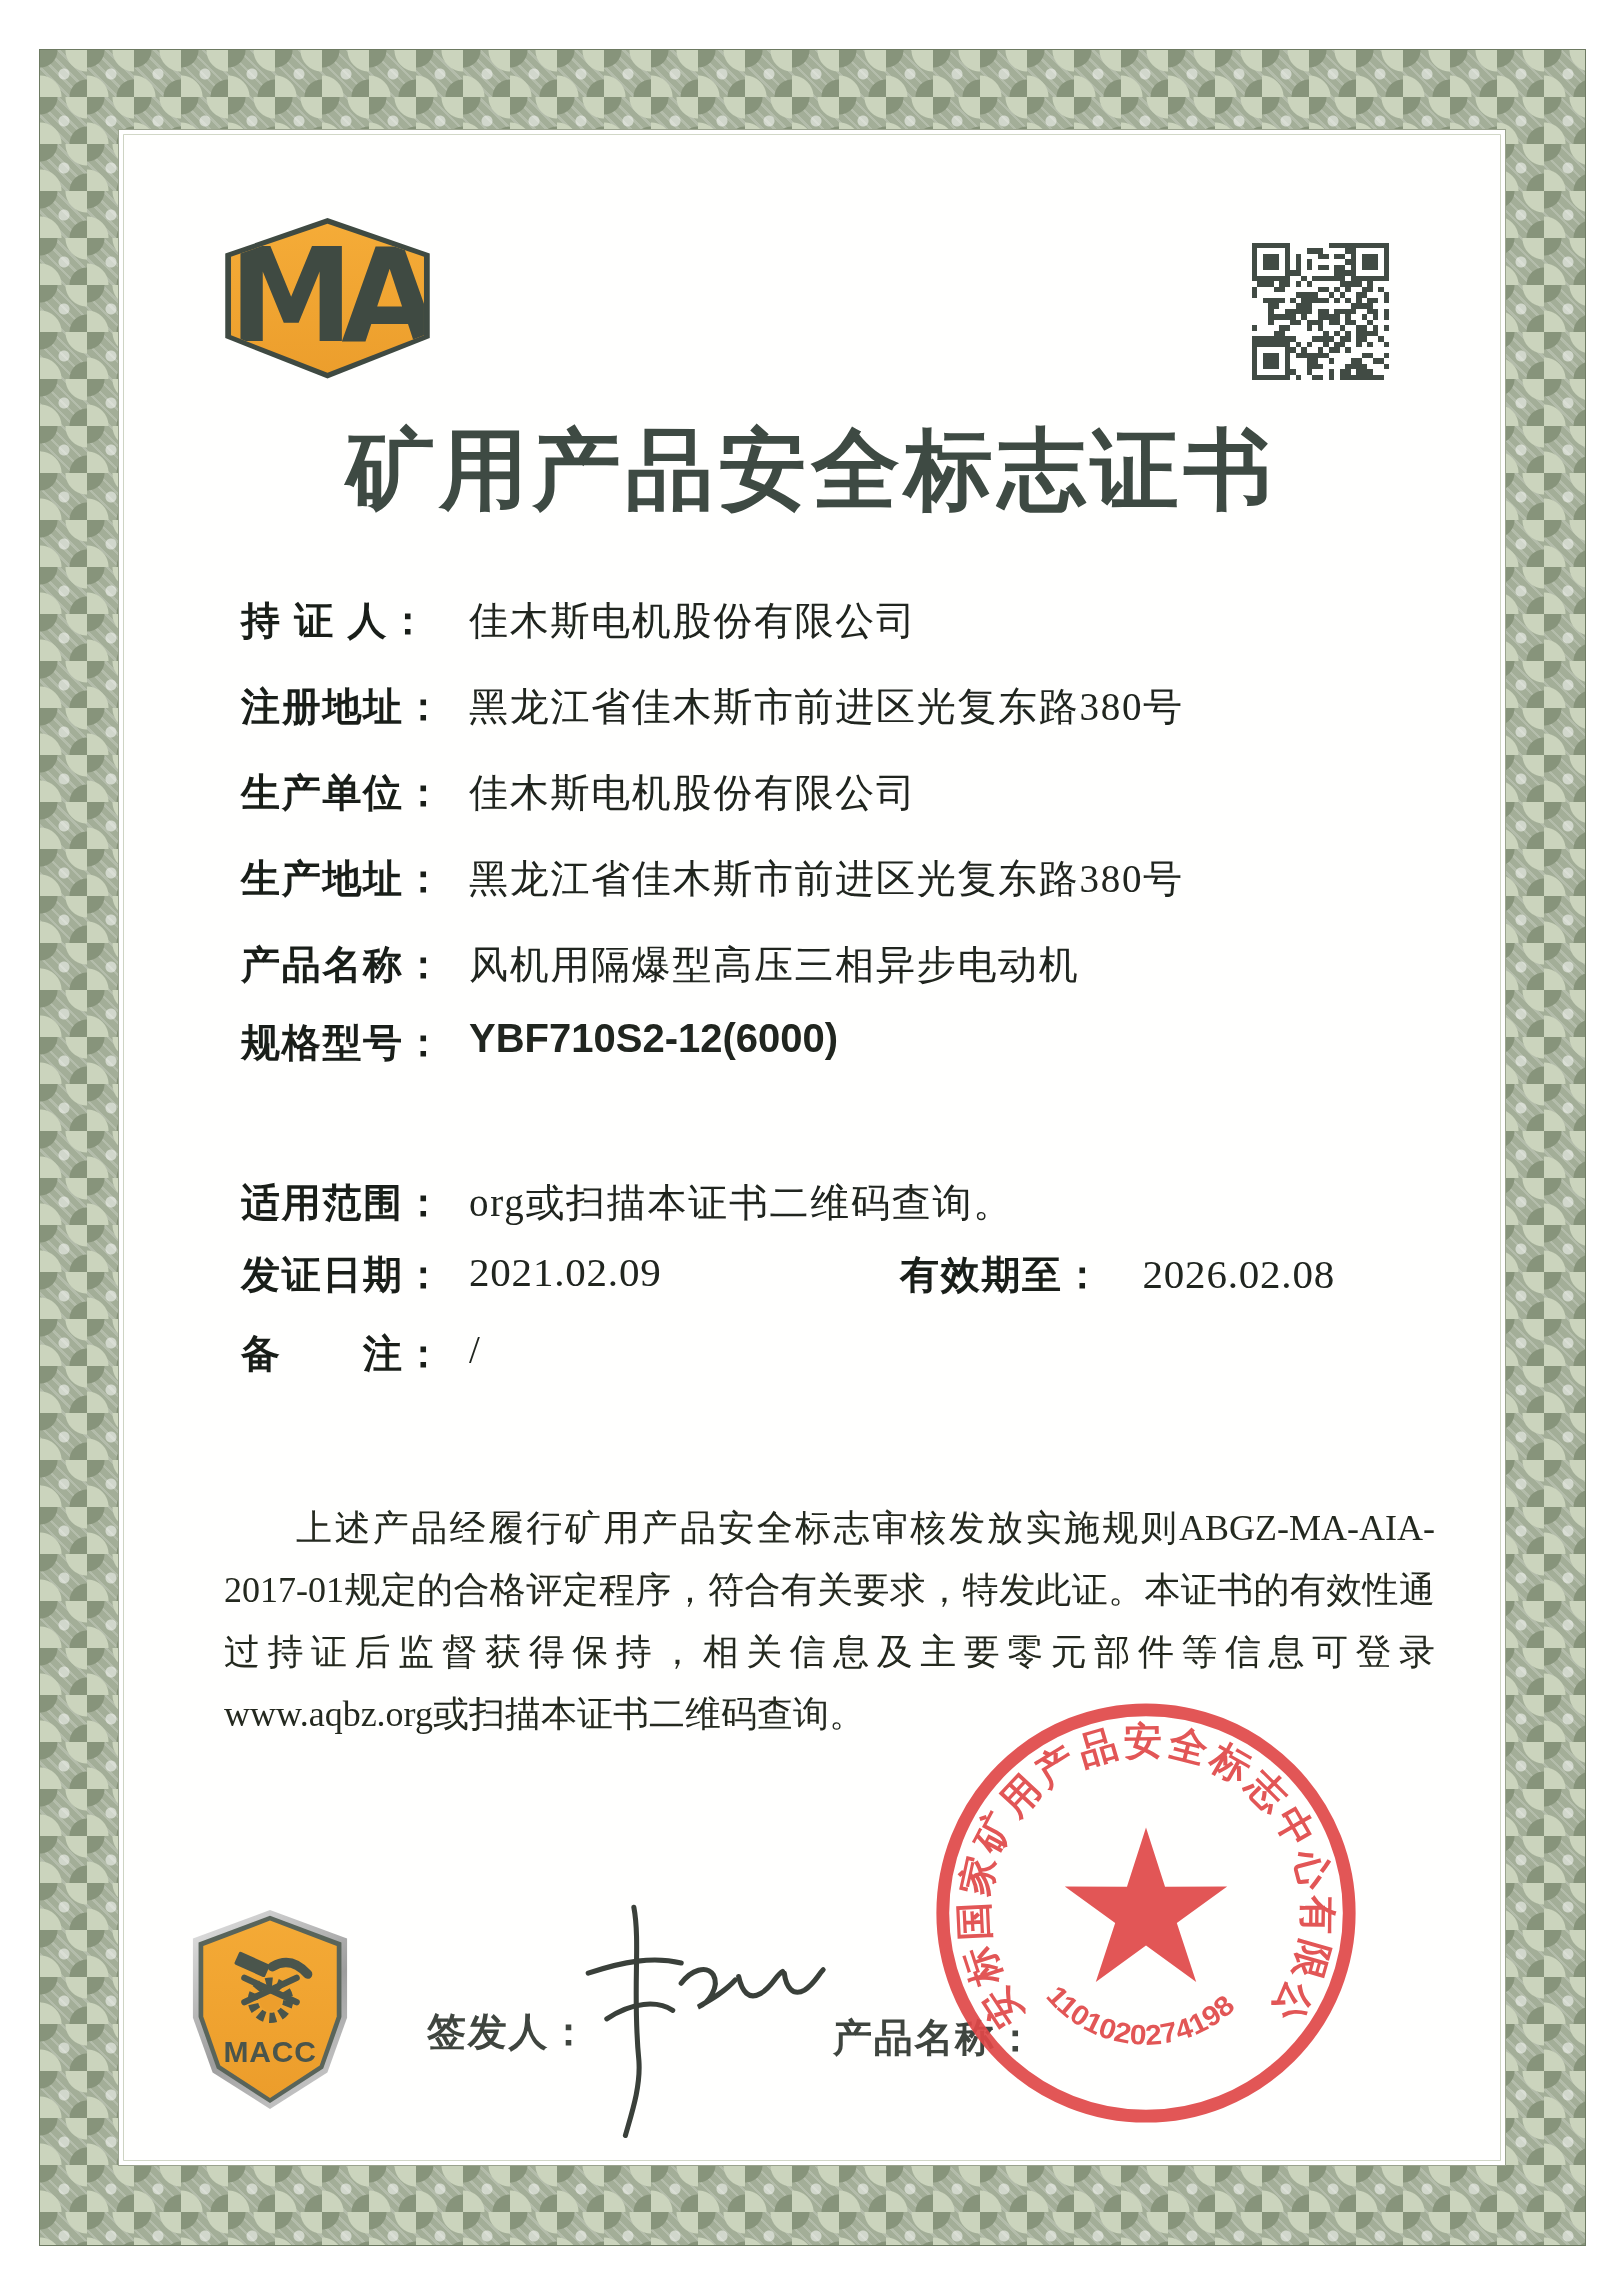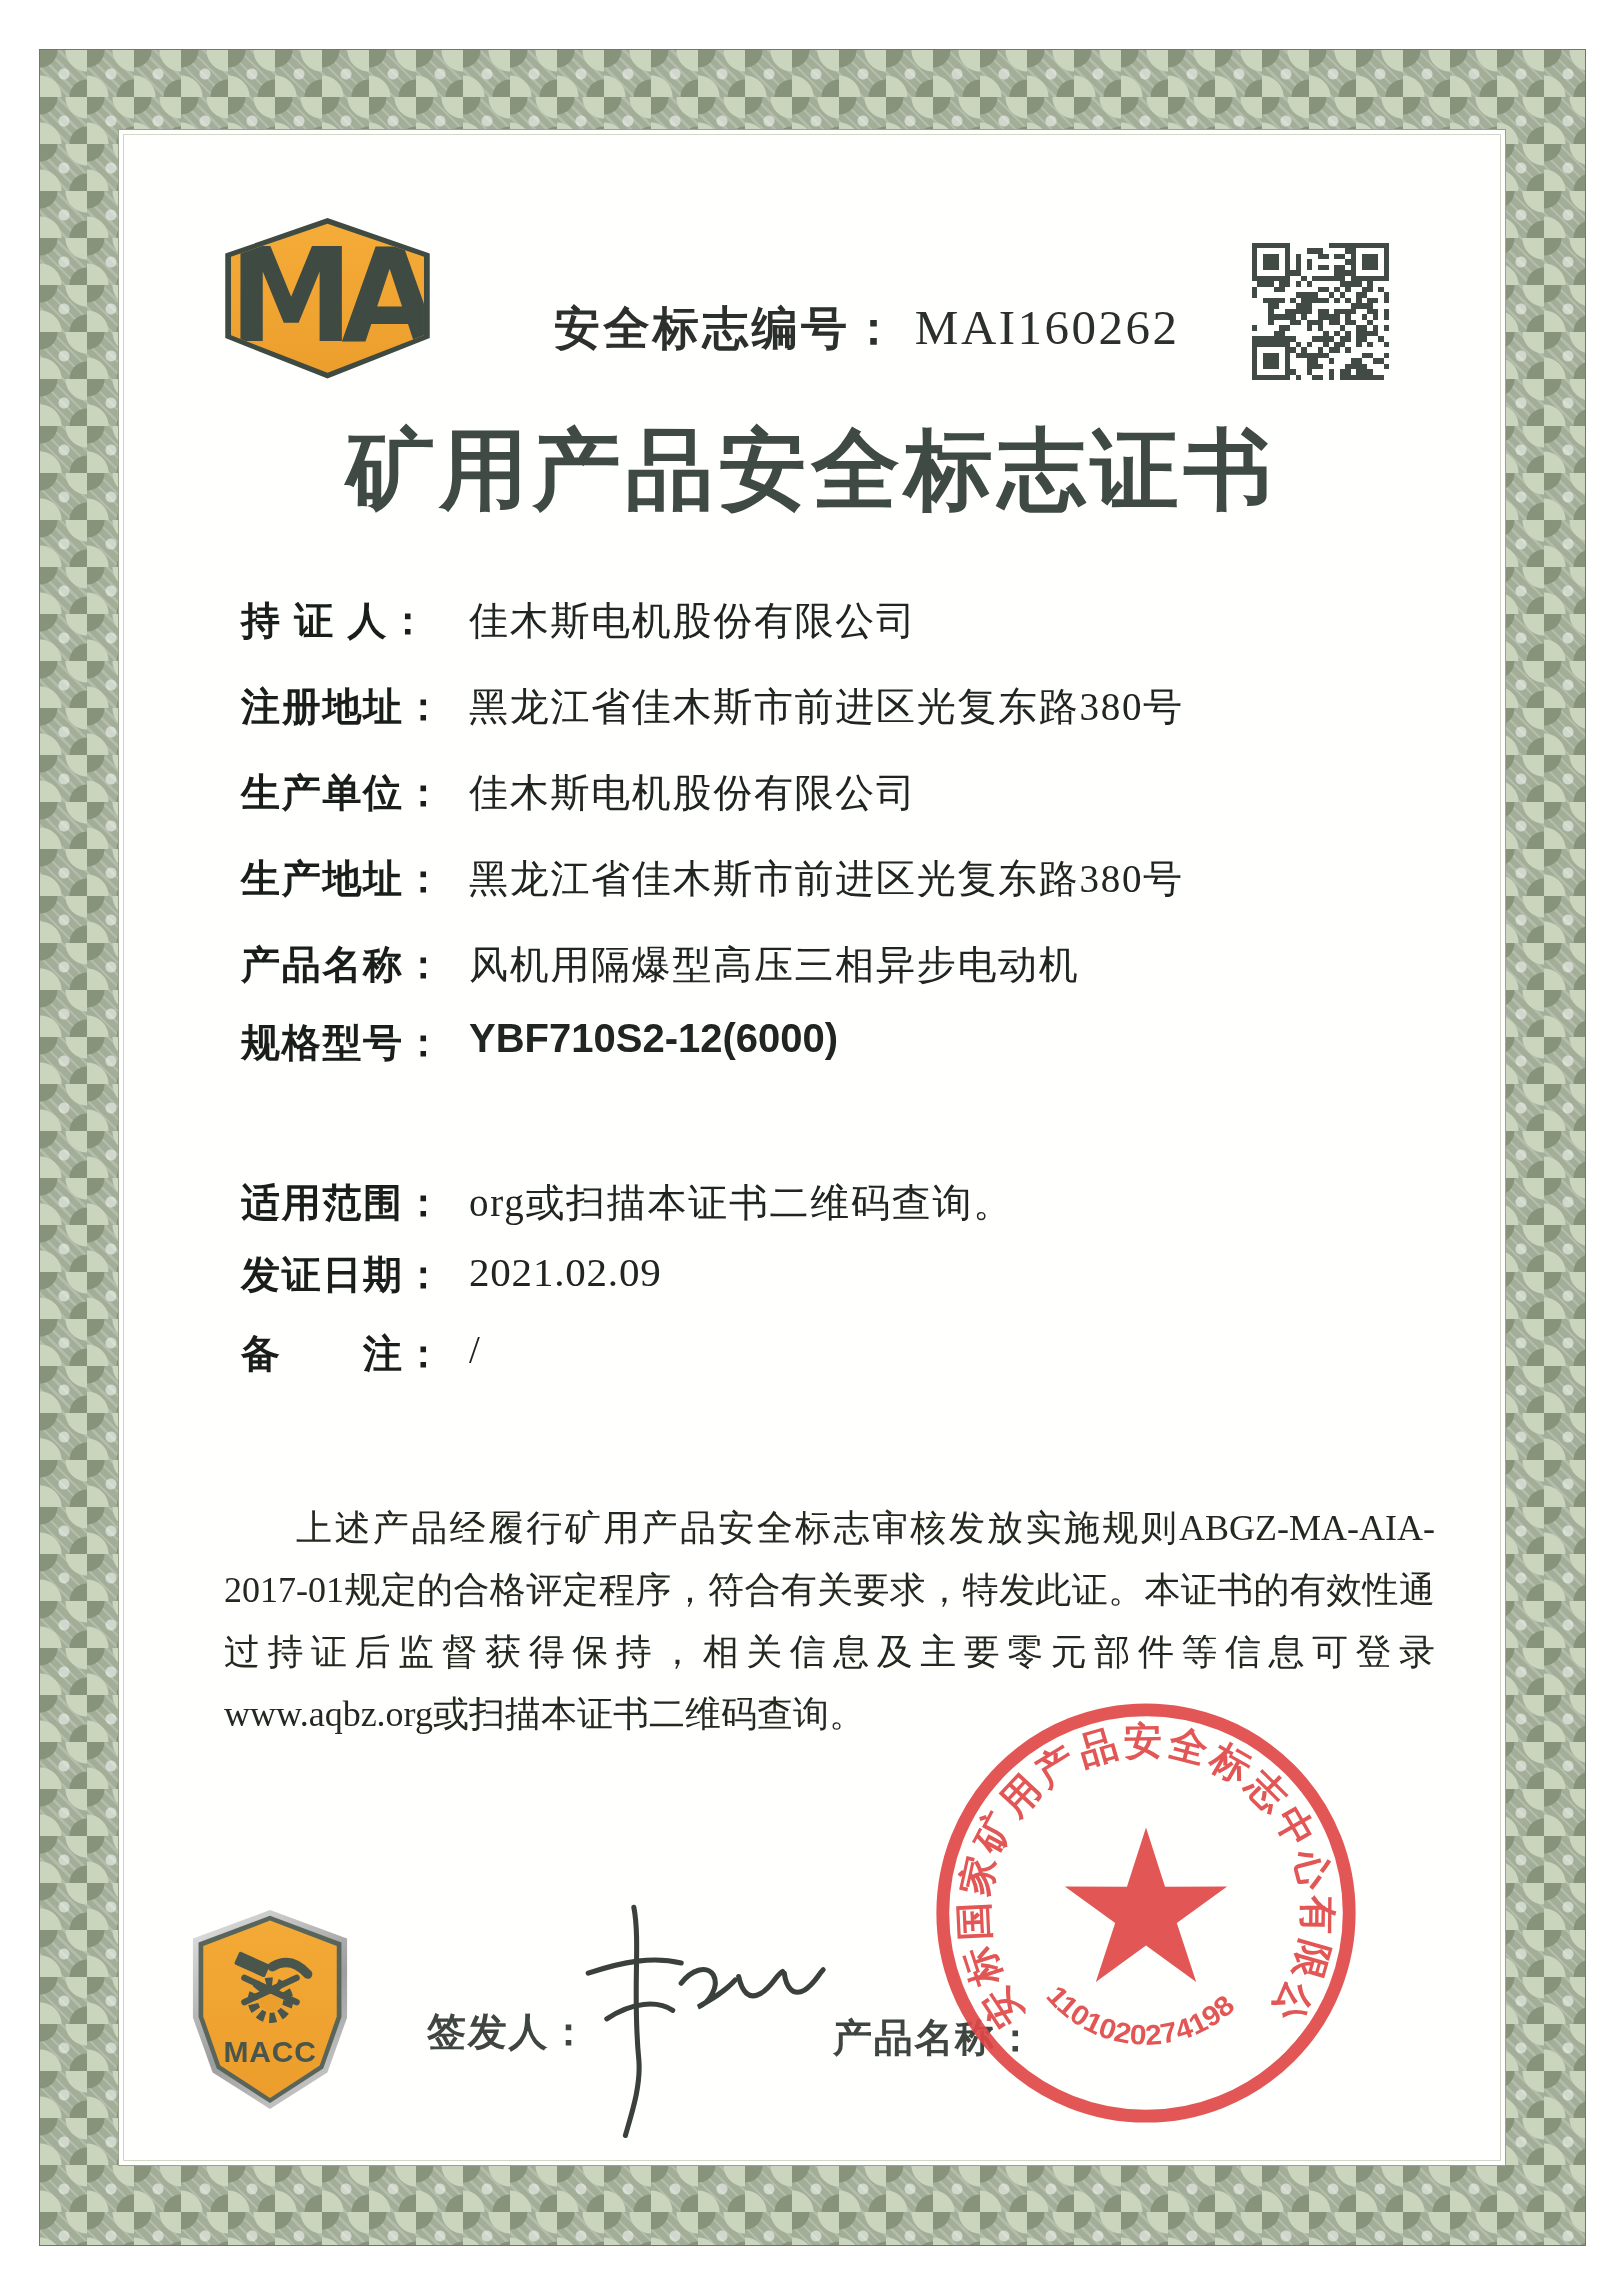--- a/index.html
+++ b/index.html
@@ -86,23 +86,20 @@
   <div class="frame"></div>
   <div class="page-inner"></div>
 
   <div class="ma-badge">
     <div class="ma-outer"></div>
     <div class="ma-inner">
       <span class="ma-letters">MA</span>
     </div>
   </div>
 
-  <div class="cert-no">
-    <span class="lbl">安全标志编号：</span><span class="val">MAI160262</span>
-  </div>
 
   <div class="qr">
       <i style="grid-row:1;grid-column:1;"></i>
       <i style="grid-row:1;grid-column:2;"></i>
       <i style="grid-row:1;grid-column:3;"></i>
       <i style="grid-row:1;grid-column:4;"></i>
       <i style="grid-row:1;grid-column:5;"></i>
       <i style="grid-row:1;grid-column:6;"></i>
       <i style="grid-row:1;grid-column:7;"></i>
       <i style="grid-row:1;grid-column:8;visibility:hidden"></i>
@@ -751,20 +748,23 @@
     <span class="lbl">规格型号：</span>
     <span class="val">YBF710S2-12(6000)</span>
   </div>
   <div class="row r8">
     <span class="lbl">适用范围：</span>
     <span class="val">org或扫描本证书二维码查询。</span>
   </div>
   <div class="row r9">
     <span class="lbl">发证日期：</span>
     <span class="val">2021.02.09</span>
+    <span class="pair2">
+      <span class="lbl2">有效期至：</span><span class="val2">2026.02.08</span>
+    </span>
   </div>
   <div class="row r10">
     <span class="lbl">备　　注：</span>
     <span class="val">/</span>
   </div>
 
   <div class="statement">上述产品经履行矿用产品安全标志审核发放实施规则ABGZ-MA-AIA-2017-01规定的合格评定程序，符合有关要求，特发此证。本证书的有效性通过持证后监督获得保持，相关信息及主要零元部件等信息可登录www.aqbz.org或扫描本证书二维码查询。</div>
 
   <div class="macc">
     <div class="s1"></div>

